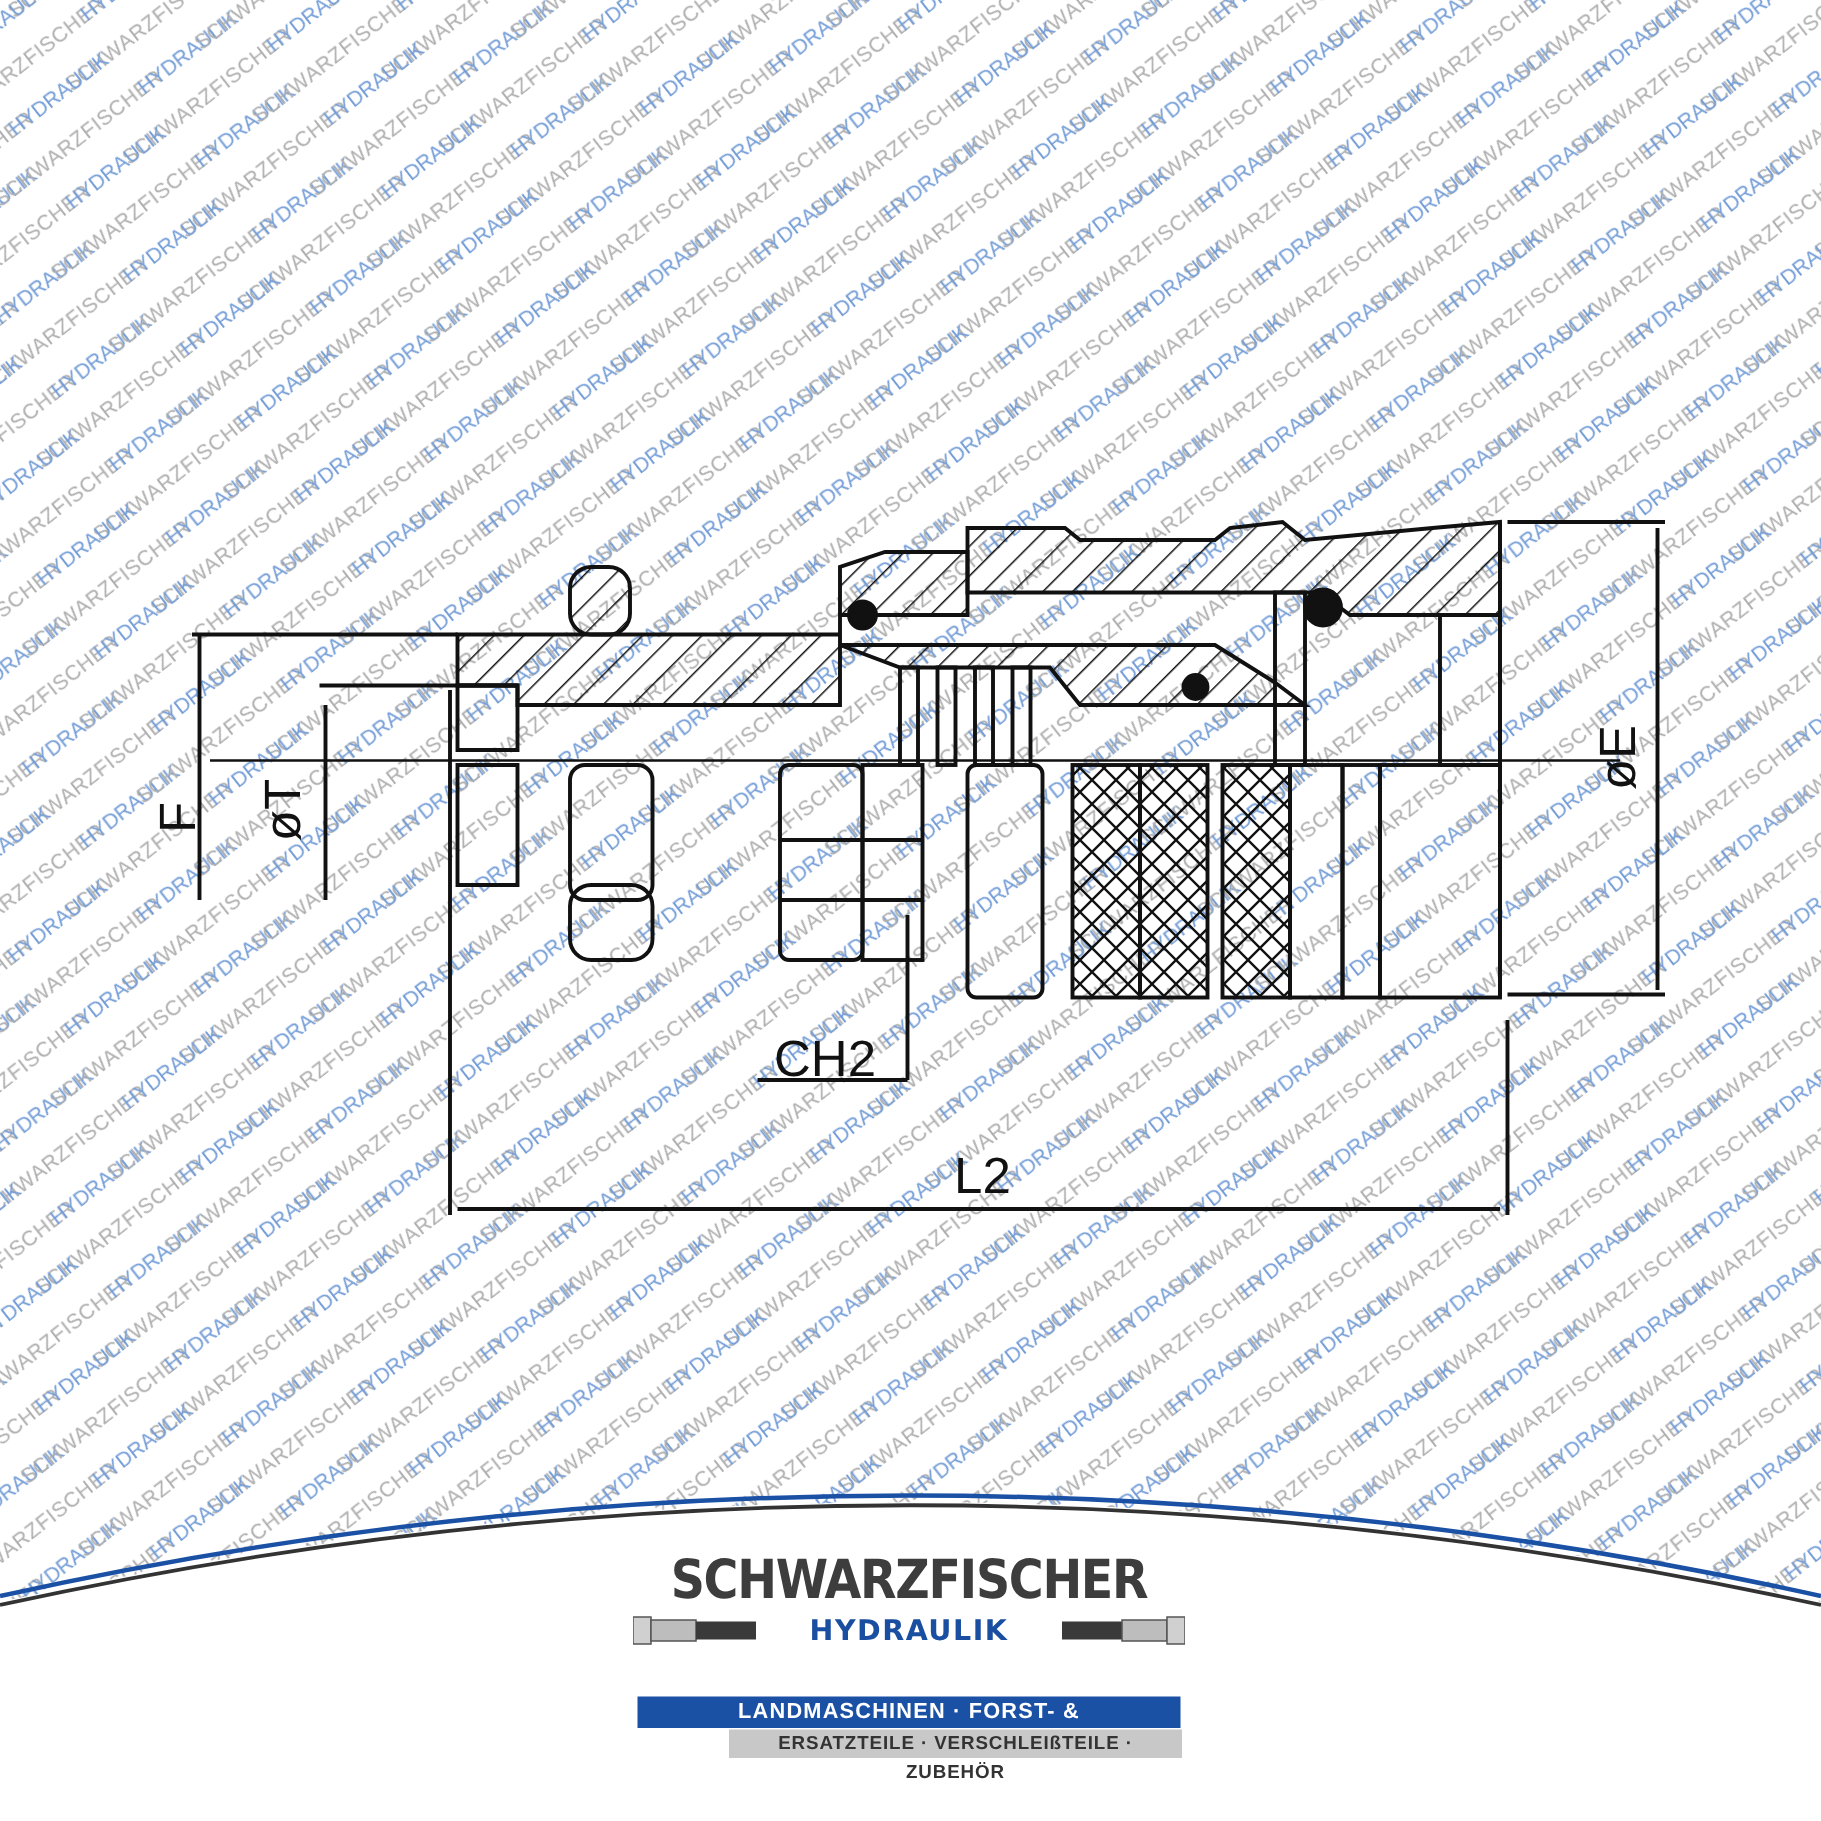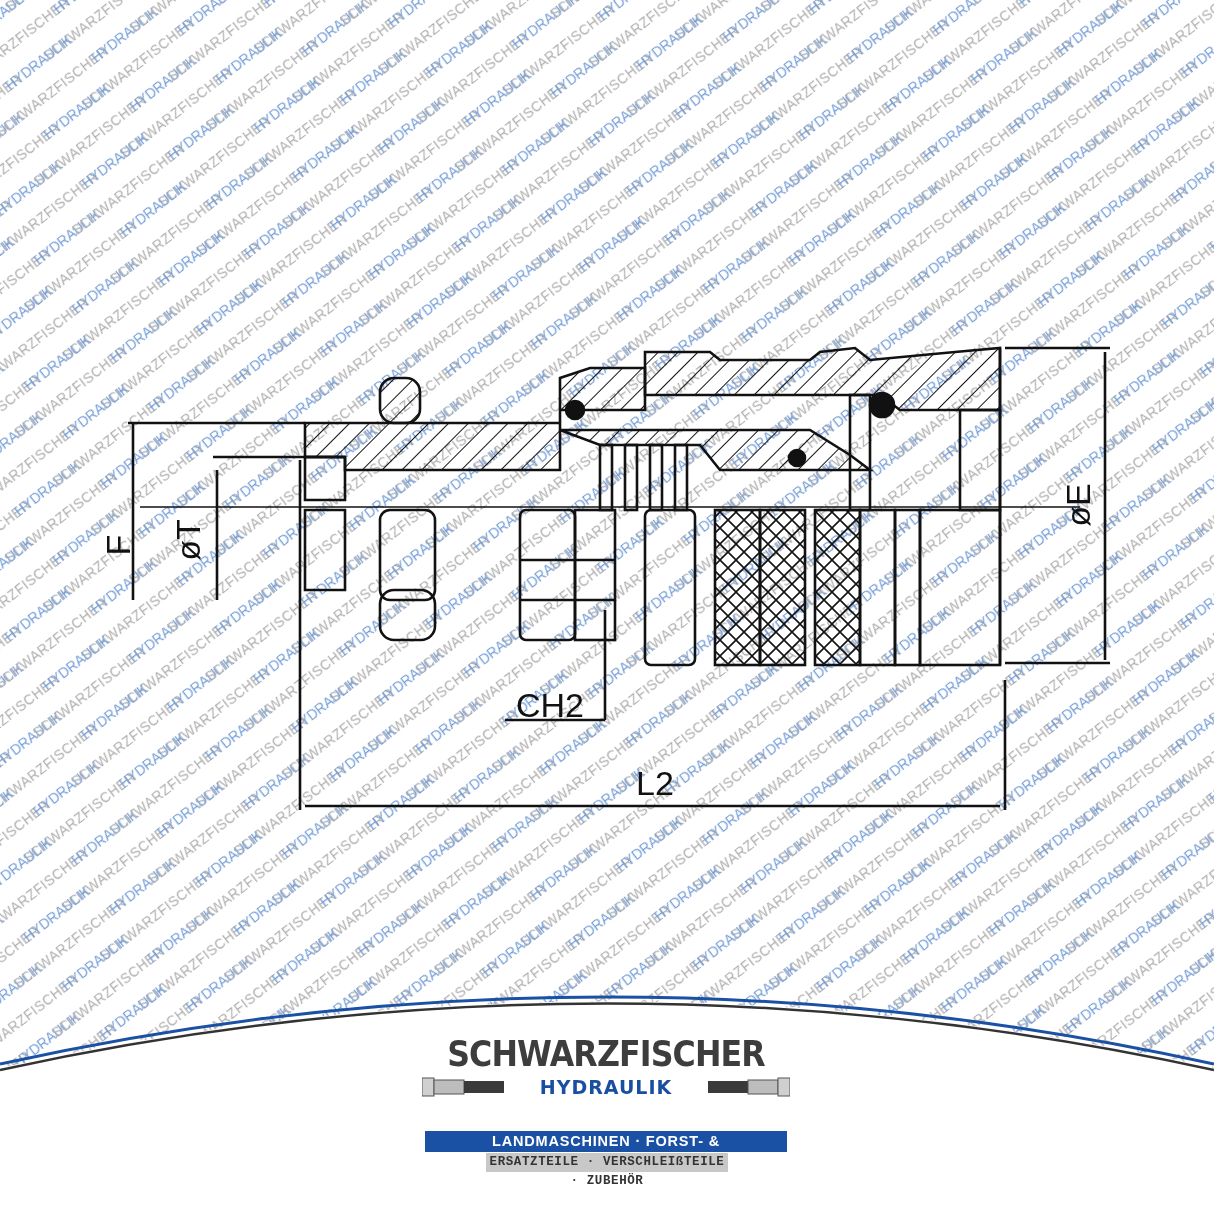--- a/index.html
+++ b/index.html
@@ -5,21 +5,21 @@
   html, body { margin:0; padding:0; }
   body { width:1214px; height:1214px; overflow:hidden; background:#ffffff; position:relative; font-family:"Liberation Sans", sans-serif; }
   #wm { position:absolute; left:0; top:0; width:1214px; height:1214px; overflow:hidden; }
   #drawing { position:absolute; left:0; top:0; }
   #footer-curve { position:absolute; left:0; top:0; }
   .logo { position:absolute; left:422px; top:1036px; width:368px; }
   .logo-name { position:absolute; left:0; top:0; width:368px; text-align:center; font-family:"DejaVu Sans", sans-serif; font-weight:bold; font-size:36px; letter-spacing:-1px; color:#3d3d3d; transform:scaleX(0.88); transform-origin:center; line-height:36px; }
   .logo-hose { position:absolute; left:0; top:40px; width:368px; height:22px; }
   .logo-sub { position:absolute; left:0; top:40px; width:368px; text-align:center; font-family:"DejaVu Sans", sans-serif; font-weight:bold; font-size:19px; color:#1a4ea0; letter-spacing:1px; line-height:22px; }
   .tag1 { position:absolute; left:425px; top:1131px; width:362px; height:21px; background:#1a51a5; color:#fff; font-family:"Liberation Sans", sans-serif; font-weight:bold; font-size:14.5px; letter-spacing:0.8px; line-height:21px; text-align:center; }
-  .tag2 { position:absolute; left:486px; top:1153px; width:242px; height:19px; background:#c8c8c8; color:#333; font-family:Liberation Mono, monospace; font-weight:bold; font-size:12.5px; letter-spacing:0.6px; line-height:19px; text-align:center; }
+  .tag2 { position:absolute; left:486px; top:1153px; width:302px; height:19px; background:#c8c8c8; color:#333; font-family:Liberation Sans, sans-serif; font-weight:bold; font-size:12.5px; letter-spacing:0.6px; line-height:19px; text-align:center; }
   .dim { font-family:"Liberation Sans", sans-serif; font-size:34px; fill:#111; }
 </style>
 </head>
 <body>
 
 <svg id="wm" width="1214" height="1214" viewBox="0 0 1214 1214" xmlns="http://www.w3.org/2000/svg">
   <defs>
     <pattern id="wmpat" patternUnits="userSpaceOnUse" width="170" height="62" patternTransform="rotate(-38)">
       <text x="0" y="16" font-family="Liberation Sans, sans-serif" font-size="14" fill="#a0a0a0" letter-spacing="0.5">SCHWARZFISCHER</text>
       <text x="122" y="16" font-family="Liberation Sans, sans-serif" font-size="14" fill="#5a8bd0">HYDRAULIK</text>

